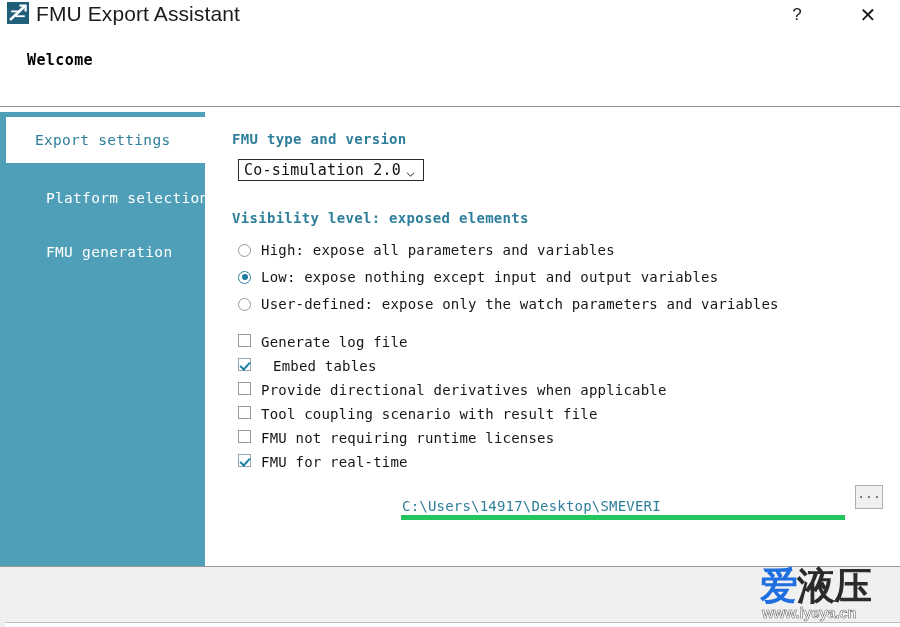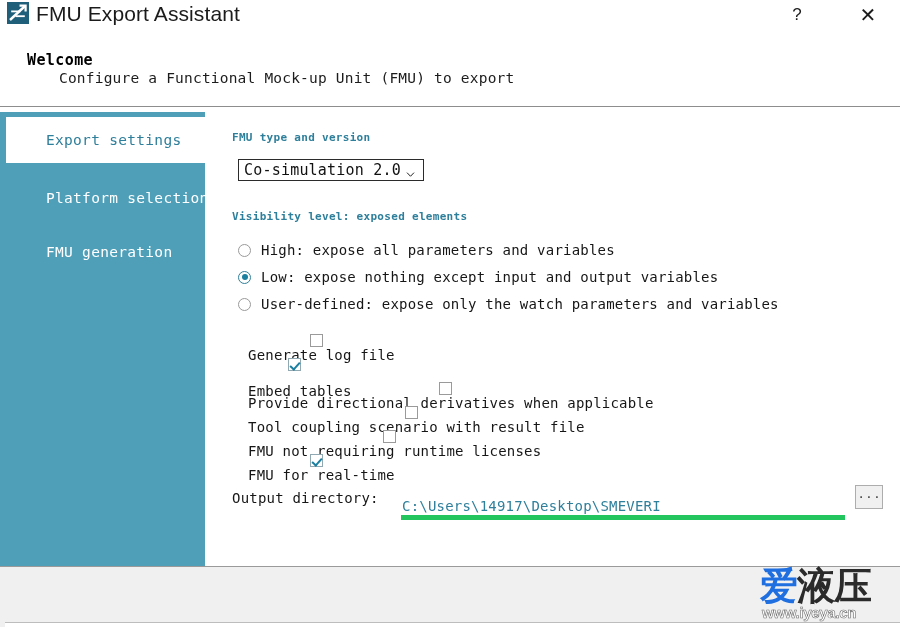--- a/index.html
+++ b/index.html
@@ -105,36 +105,36 @@
     padding-left: 46px;
     white-space: nowrap;
   }
   .side-item.active {
     left: 6px;
     width: 199px;
     background: #ffffff;
   }
   .side-item.active .lbl {
     color: #2e7f9b;
-    padding-left: 40px;
+    padding-left: 29px;
   }
   .si-0 { top: 5px; }
   .si-1 { top: 63px; }
   .si-2 { top: 117px; }
 
   
   .main {
     position: absolute;
     left: 205px; top: 112px;
     width: 695px; height: 454px;
     background: #ffffff;
   }
   .section-head {
     position: absolute;
-    font-size: 11px;
+    font-size: 14px;
     font-weight: bold;
     color: #2e7f9b;
     letter-spacing: 0.3px;
     white-space: nowrap;
   }
   #fmu-type-head { left: 27px; top: 19px; }
   #visibility-head { left: 27px; top: 98px; }
 
   
   .combo {
@@ -193,22 +193,20 @@
     letter-spacing: 0.2px;
     white-space: nowrap;
   }
 
   
   .check-row {
     position: absolute;
     left: 33px;
     height: 20px;
     display: flex;
-    align-items: center;
-    flex-direction: column;
   }
   .cr-0 { top: 222px; }
   .cr-1 { top: 246px; gap: 12px; }
   .cr-2 { top: 270px; }
   .cr-3 { top: 294px; }
   .cr-4 { top: 318px; }
   .cr-5 { top: 342px; }
   .checkbox {
     width: 13px; height: 13px;
     border: 1px solid #9a9a9a;
@@ -345,21 +343,20 @@
       <path d="M8.6 14.2 L17.8 14.2" stroke="#ffffff" stroke-width="1.8" fill="none"></path>
     </svg>
   </div>
   <div class="title-text">FMU Export Assistant</div>
   <div class="tb-btn tb-help">?</div>
   <div class="tb-btn tb-close">✕</div>
 </div>
 
 <div class="header">
   <div class="welcome-title">Welcome</div>
-  <div class="welcome-sub">Configure a Functional Mock-up Unit (FMU) to export</div>
 </div>
 <div class="hdr-rule"></div>
 
 <div class="sidebar">
   <div class="side-item si-0 active">
     <span class="lbl">Export settings</span>
   </div>
   <div class="side-item si-1">
     <span class="lbl">Platform selection</span>
   </div>
@@ -414,21 +411,20 @@
   </div>
   <div class="check-row cr-4">
     <span class="checkbox"></span>
     <span class="lbl">FMU not requiring runtime licenses</span>
   </div>
   <div class="check-row cr-5">
     <span class="checkbox on"></span>
     <span class="lbl">FMU for real-time</span>
   </div>
 
-  <div class="outdir-label">Output directory:</div>
   <div class="outdir-field">C:\Users\14917\Desktop\SMEVERI</div>
   <div class="browse-btn">...</div>
 </div>
 
 <div class="footer-rule"></div>
 <div class="footer">
   
   
   
   

